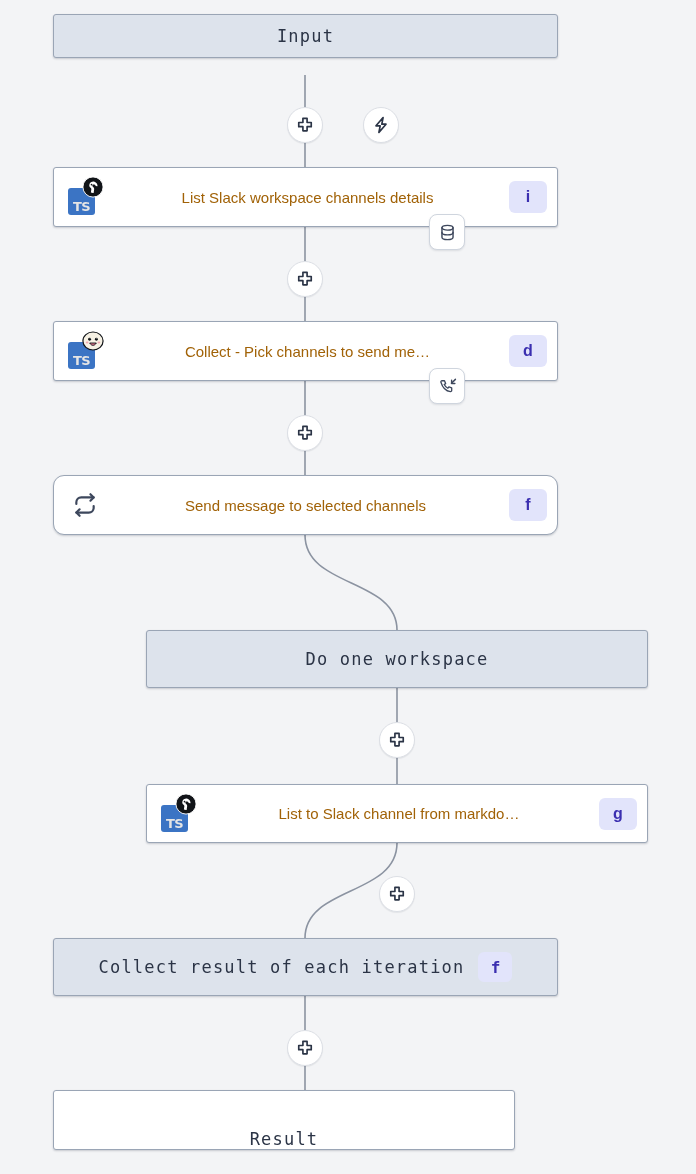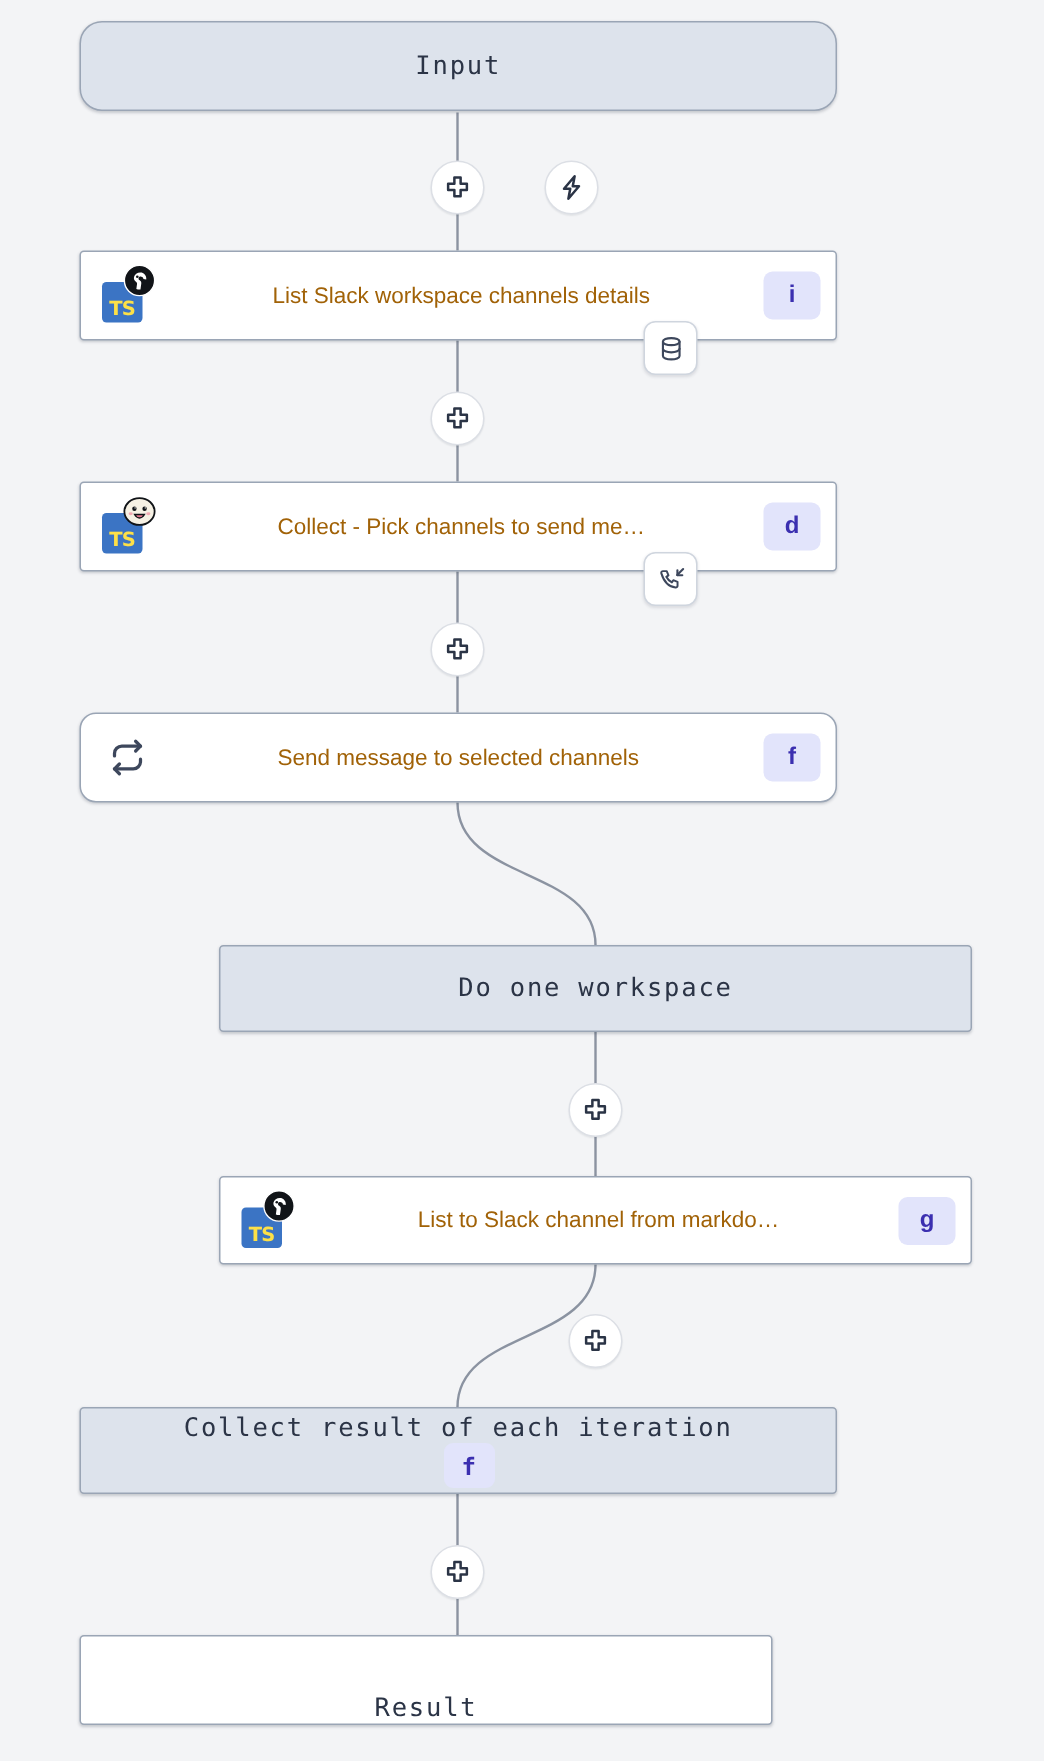--- a/index.html
+++ b/index.html
@@ -91,21 +91,21 @@
     flex: none;
     width: 40px;
     height: 42px;
   }
   .ts-square {
     position: absolute;
     left: 2px; top: 12px;
     width: 27px; height: 27px;
     background: #3b74c4;
     border-radius: 3px;
-    color: #fde047;
+    color: #e5e5e5;
     font-family: "DejaVu Sans", sans-serif;
     font-size: 13px;
     font-weight: bold;
     display: flex;
     align-items: flex-end;
     justify-content: center;
     padding-bottom: 1px;
     letter-spacing: -0.5px;
   }
   .runtime-mark {
@@ -160,21 +160,21 @@
       <path d="M305,75 L305,167"></path>
       <path d="M305,227 L305,321"></path>
       <path d="M305,381 L305,475"></path>
       <path d="M305,535 C305,588 397,578 397,630"></path>
       <path d="M397,688 L397,784"></path>
       <path d="M397,843 C397,896 305,886 305,938"></path>
       <path d="M305,996 L305,1090"></path>
     </g>
   </svg>
 
-  <div class="node terminal shaded" style="left:53px; top:14px; width:505px; height:60px;border-radius:15px;">
+  <div class="node terminal shaded" style="left:53px; top:14px; width:505px; height:44px;">
     <span class="mono-label">Input</span>
   </div>
 
   <div class="handle" style="left:287px; top:107px;">
     <svg width="20" height="20" viewBox="0 0 24 24" fill="none" stroke="#2b3446" stroke-width="2" stroke-linejoin="round">
       <path d="M9.5 4 h5 v5 h5 v5 h-5 v5 h-5 v-5 h-5 v-5 h5 z"></path>
     </svg>
   </div>
 
   <div class="handle" style="left:363px; top:107px;">
@@ -277,21 +277,21 @@
     <span class="step-label">List to Slack channel from markdo…</span>
     <span class="badge">g</span>
   </div>
 
   <div class="handle" style="left:379px; top:876px;">
     <svg width="20" height="20" viewBox="0 0 24 24" fill="none" stroke="#2b3446" stroke-width="2" stroke-linejoin="round">
       <path d="M9.5 4 h5 v5 h5 v5 h-5 v5 h-5 v-5 h-5 v-5 h5 z"></path>
     </svg>
   </div>
 
-  <div class="node shaded" style="left:53px; top:938px; width:505px; height:58px; justify-content:center; padding:0 14px;flex-direction:column;">
+  <div class="node shaded" style="left:53px; top:938px; width:505px; height:58px; justify-content:center; padding:0 14px;">
     <span class="mono-label">Collect result of each iteration</span>
     <span class="badge mono" style="margin-left:14px;">f</span>
   </div>
 
   <div class="handle" style="left:287px; top:1030px;">
     <svg width="20" height="20" viewBox="0 0 24 24" fill="none" stroke="#2b3446" stroke-width="2" stroke-linejoin="round">
       <path d="M9.5 4 h5 v5 h5 v5 h-5 v5 h-5 v-5 h-5 v-5 h5 z"></path>
     </svg>
   </div>
 

